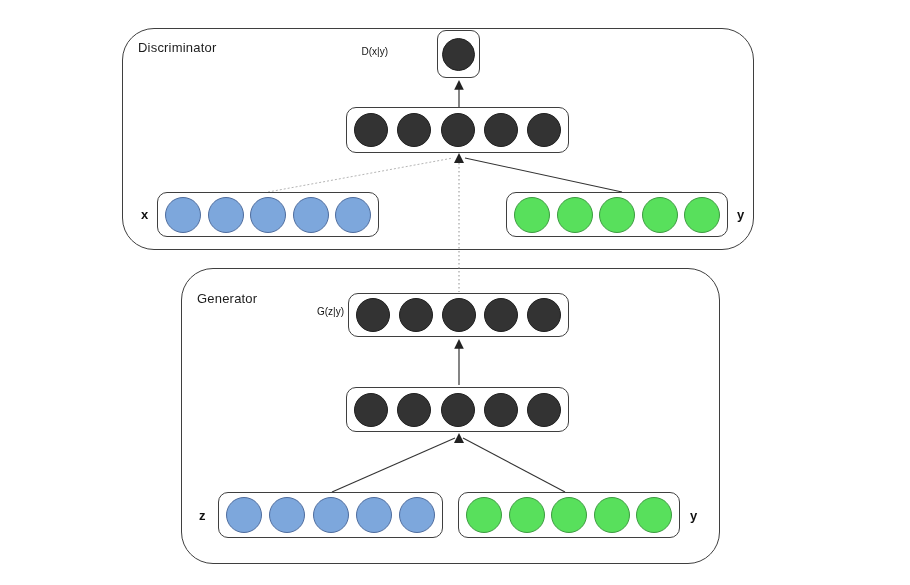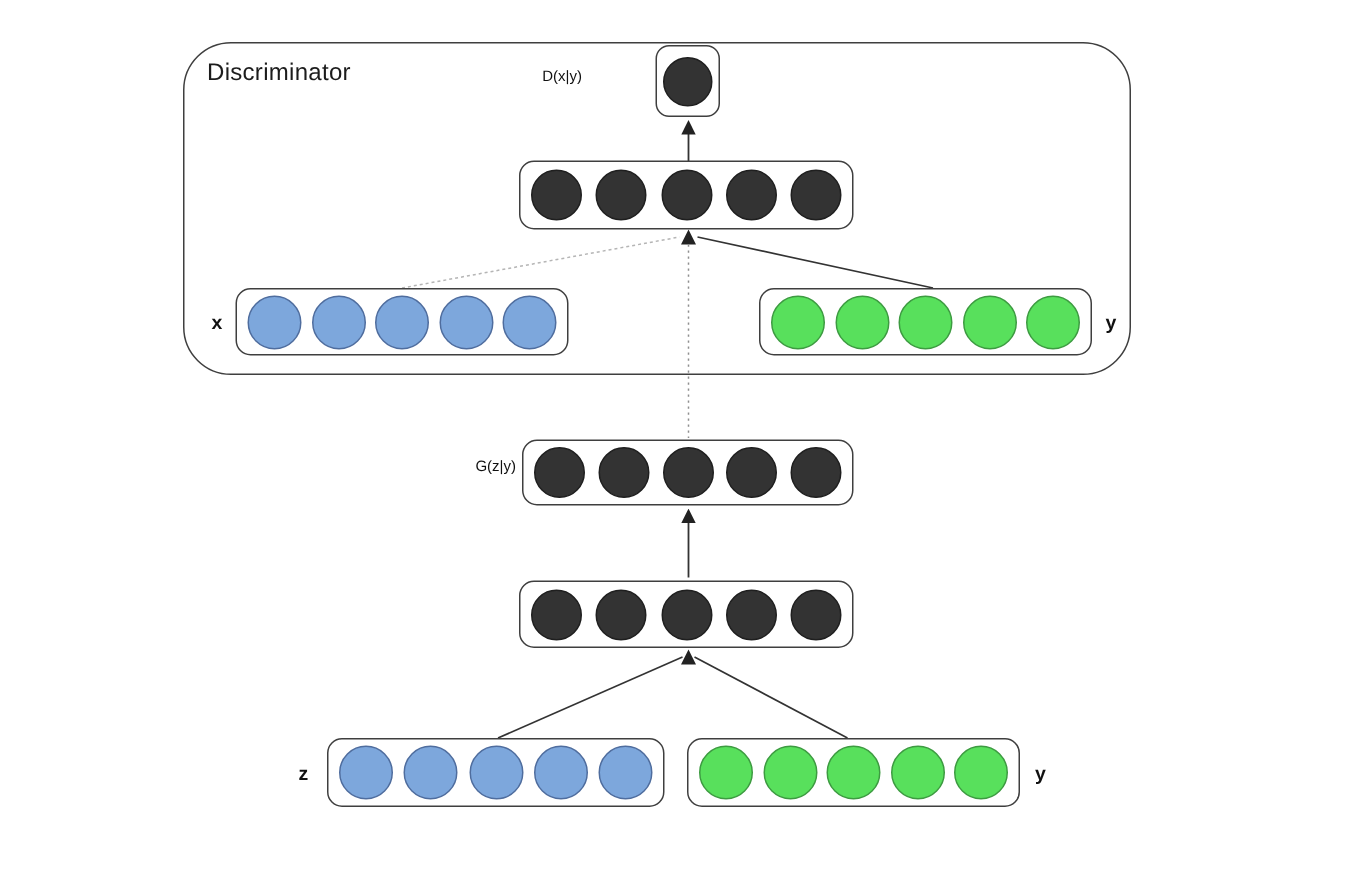--- a/index.html
+++ b/index.html
@@ -18,21 +18,21 @@
   .outer-box {
     position: absolute;
     border: 1.4px solid #3f3f3f;
     border-radius: 32px;
     background: #ffffff;
   }
   .outer-box.discriminator { left: 122px; top: 28px; width: 630px; height: 220px; }
   .outer-box.generator    { left: 181px; top: 268px; width: 537px; height: 294px; }
   .box-title {
     position: absolute;
-    font-size: 16px;
+    font-size: 13px;
     color: #1c1c1c;
     letter-spacing: 0.2px;
   }
   .layer-box {
     position: absolute;
     border: 1.3px solid #3f3f3f;
     border-radius: 10px;
     background: #ffffff;
     display: flex;
     align-items: center;
@@ -76,20 +76,23 @@
 </style>
 </head>
 <body>
 
 <div class="canvas">
 
   <div class="outer-box discriminator">
     <div class="box-title" style="left:15px; top:11px;">Discriminator</div>
   </div>
 
+  <div class="outer-box generator">
+    <div class="box-title" style="left:15px; top:22px;">Generator</div>
+  </div>
 
   <svg class="edges">
     <defs>
       <marker id="arrow" viewBox="0 0 10 10" refX="8" refY="5" markerWidth="8" markerHeight="8" orient="auto-start-reverse">
         <path d="M0,0 L10,5 L0,10 z" fill="#222222"></path>
       </marker>
     </defs>
 
     <line x1="459" y1="152" x2="459" y2="82" stroke="#333333" stroke-width="1.2" marker-end="url(#arrow)"></line>
 

